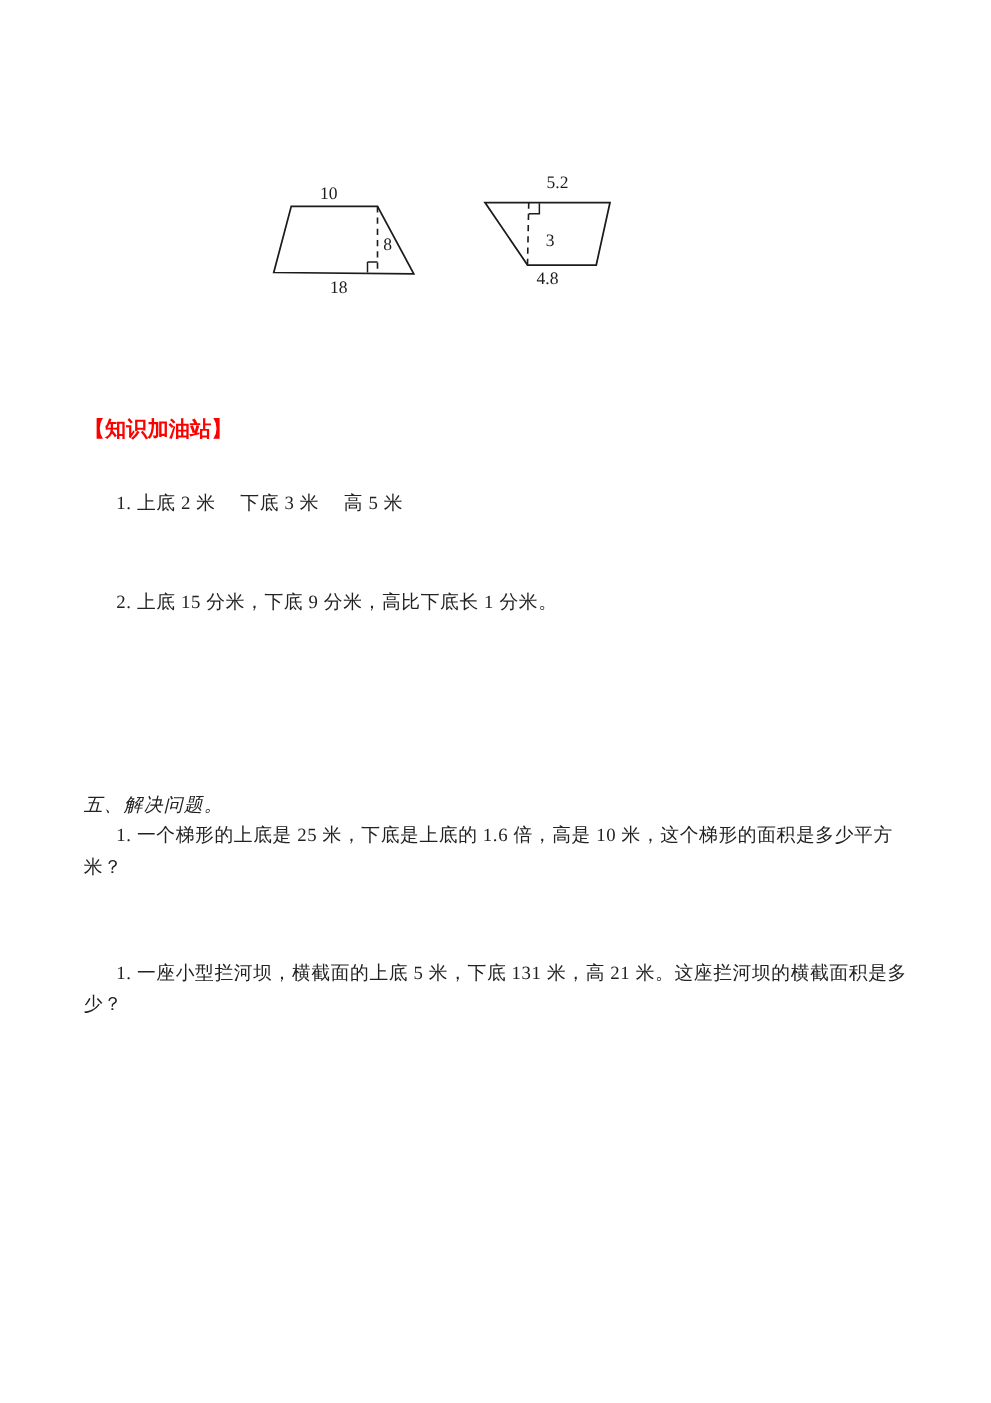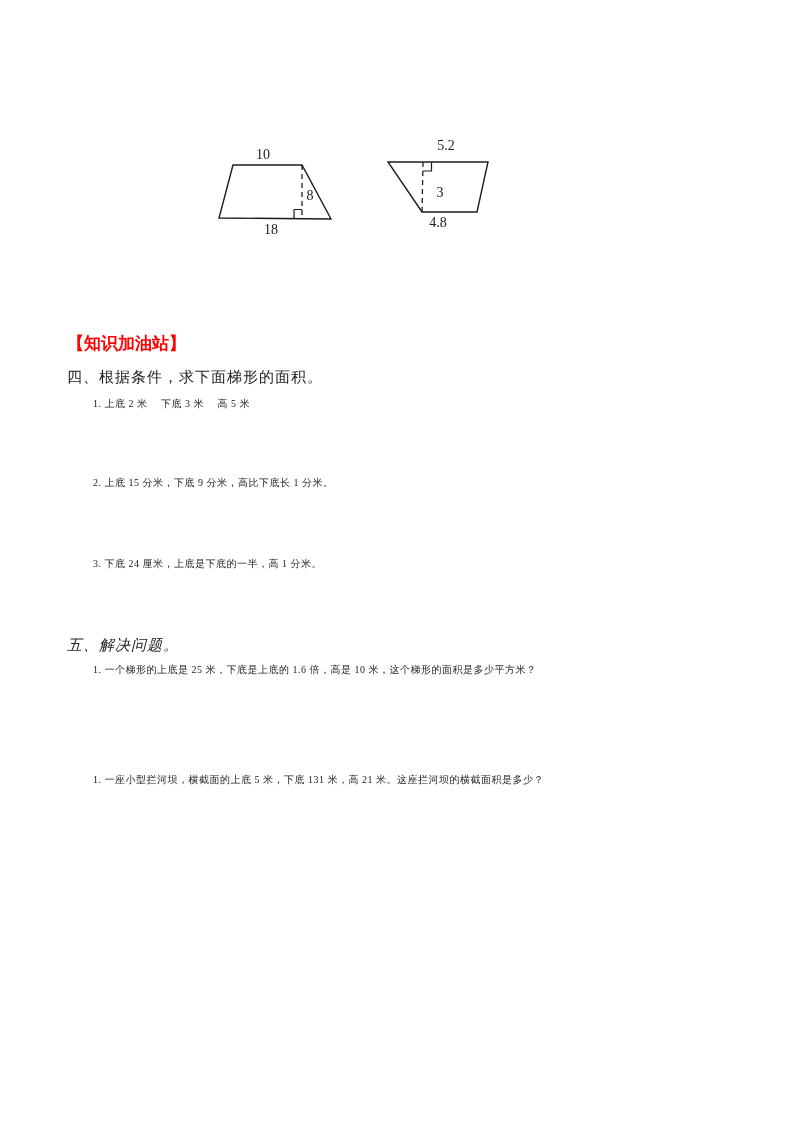--- a/index.html
+++ b/index.html
@@ -46,21 +46,21 @@
     line-height: 17px;
     letter-spacing: 1px;
     white-space: nowrap;
   }
   .sec4-title { top: 369px; }
   .sec5-title { top: 637px; font-style: italic; }
   .item {
     position: absolute;
     left: 67px;
     width: 670px;
-    font-size: 10px;
+    font-size: 15px;
     line-height: 25px;
     text-indent: 26px;
     letter-spacing: 0.5px;
   }
   .s4-i1 { top: 391px; }
   .s4-i2 { top: 470px; }
   .s4-i3 { top: 551px; }
   .s5-i1 { top: 657px; }
   .s5-i2 { top: 767px; }
   .s5-i3 { top: 872px; }
@@ -88,22 +88,20 @@
         <path d="M 213 36 L 221.5 36 L 221.5 27.5" fill="none" stroke="#1c1c1c" stroke-width="1.2"></path>
         <text class="fig-label" x="236" y="15" text-anchor="middle">5.2</text>
         <text class="fig-label" x="228" y="92" text-anchor="middle">4.8</text>
         <text class="fig-label" x="230" y="62" text-anchor="middle">3</text>
       </g>
     </svg>
   </div>
 
   <div class="knowledge-heading">【知识加油站】</div>
 
-  <div class="sec-title sec4-title">四、根据条件，求下面梯形的面积。</div>
   <div class="item s4-i1">1. 上底 2 米　 下底 3 米　 高 5 米</div>
   <div class="item s4-i2">2. 上底 15 分米，下底 9 分米，高比下底长 1 分米。</div>
-  <div class="item s4-i3">3. 下底 24 厘米，上底是下底的一半，高 1 分米。</div>
 
   <div class="sec-title sec5-title">五、解决问题。</div>
   <div class="item s5-i1">1. 一个梯形的上底是 25 米，下底是上底的 1.6 倍，高是 10 米，这个梯形的面积是多少平方米？</div>
   <div class="item s5-i2">1. 一座小型拦河坝，横截面的上底 5 米，下底 131 米，高 21 米。这座拦河坝的横截面积是多少？</div>
 
 </div>
 
 </body></html>

